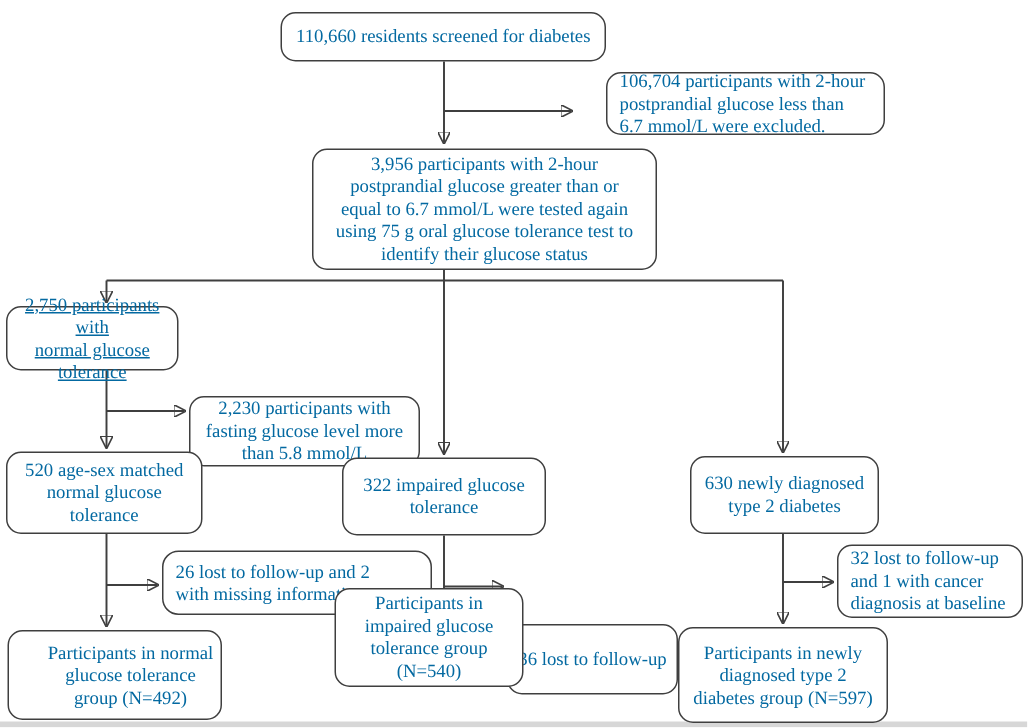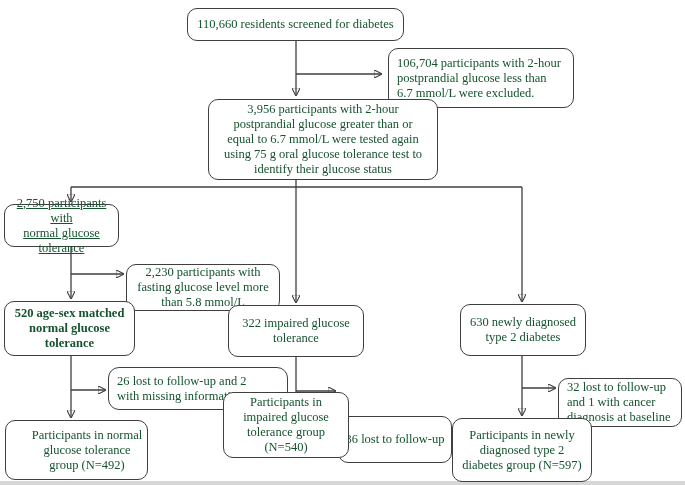--- a/index.html
+++ b/index.html
@@ -10,47 +10,47 @@
     background: #ffffff;
     font-family: "Liberation Serif", serif;
     overflow: hidden;
   }
   .box {
     position: absolute;
     box-sizing: border-box;
     border: 1.4px solid #3f3f3f;
     border-radius: 10px;
     background: #ffffff;
-    color: #14532d;
+    color: #0369a1;
     font-size: 12.5px;
     line-height: 15px;
     display: flex;
     align-items: center;
     justify-content: center;
     text-align: center;
     white-space: pre-line;
     padding: 1px 4px;
     z-index: 2;
   }
   .box.align-left {
     text-align: left;
     justify-content: flex-start;
     padding-left: 8px;
   }
   .b-screened   { left:187px; top:8px;   width:217px; height:33px; white-space:nowrap; }
-  .b-excluded1  { left:388px; top:48px;  width:186px; height:60px; }
+  .b-excluded1  { left:404px; top:48px;  width:186px; height:42px; }
   .b-retested   { left:180px; top:99px;  width:230px; height:81px;margin-left:28px; }
   .b-ngt2750    { left:4px;   top:204px; width:115px; height:43px;text-decoration:underline; }
   .b-fasting    { left:126px; top:252px; width:154px; height:47px;margin-top:12px; }
-  .b-ngt520     { left:4px;   top:301px; width:131px; height:55px;font-weight:bold; }
+  .b-ngt520     { left:4px;   top:301px; width:131px; height:55px; }
   .b-igt576     { left:228px; top:305px; width:136px; height:52px; }
   .b-t2d630     { left:460px; top:304px; width:126px; height:52px; }
   .b-lost26     { left:108px; top:367px; width:180px; height:43px;border-radius:11px; }
   .b-lost36     { left:338px; top:368px; width:114px; height:47px;margin-top:48px; }
-  .b-lost32     { left:558px; top:363px; width:124px; height:49px;margin-top:15px; }
+  .b-lost32     { left:558px; top:363px; width:124px; height:49px; }
   .b-final-ngt  { left:5px;   top:420px; width:143px; height:60px;padding-left:25px; }
   .b-final-igt  { left:223px; top:392px; width:126px; height:66px; }
   .b-final-t2d  { left:452px; top:418px; width:140px; height:64px; }
   svg.connectors {
     position: absolute;
     left: 0; top: 0;
     width: 685px; height: 485px;
     z-index: 1;
   }
   svg.connectors path {

